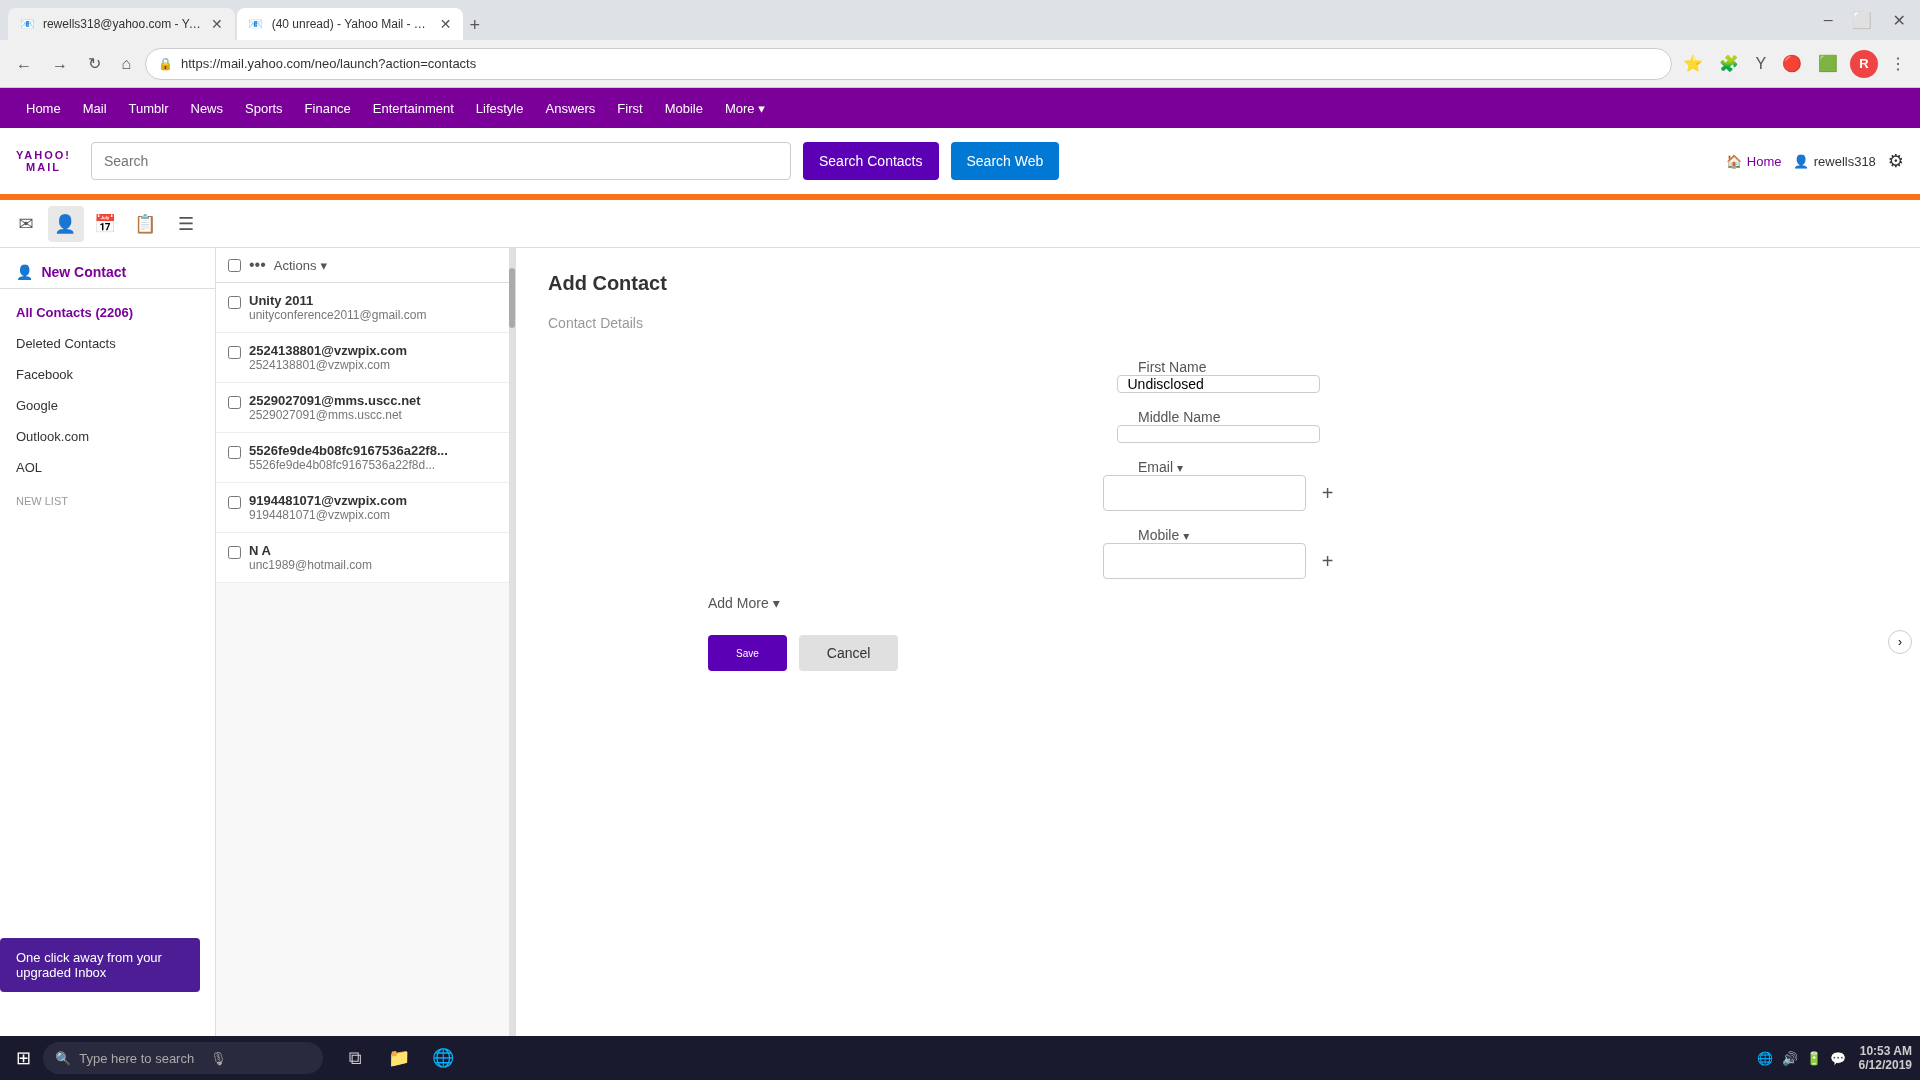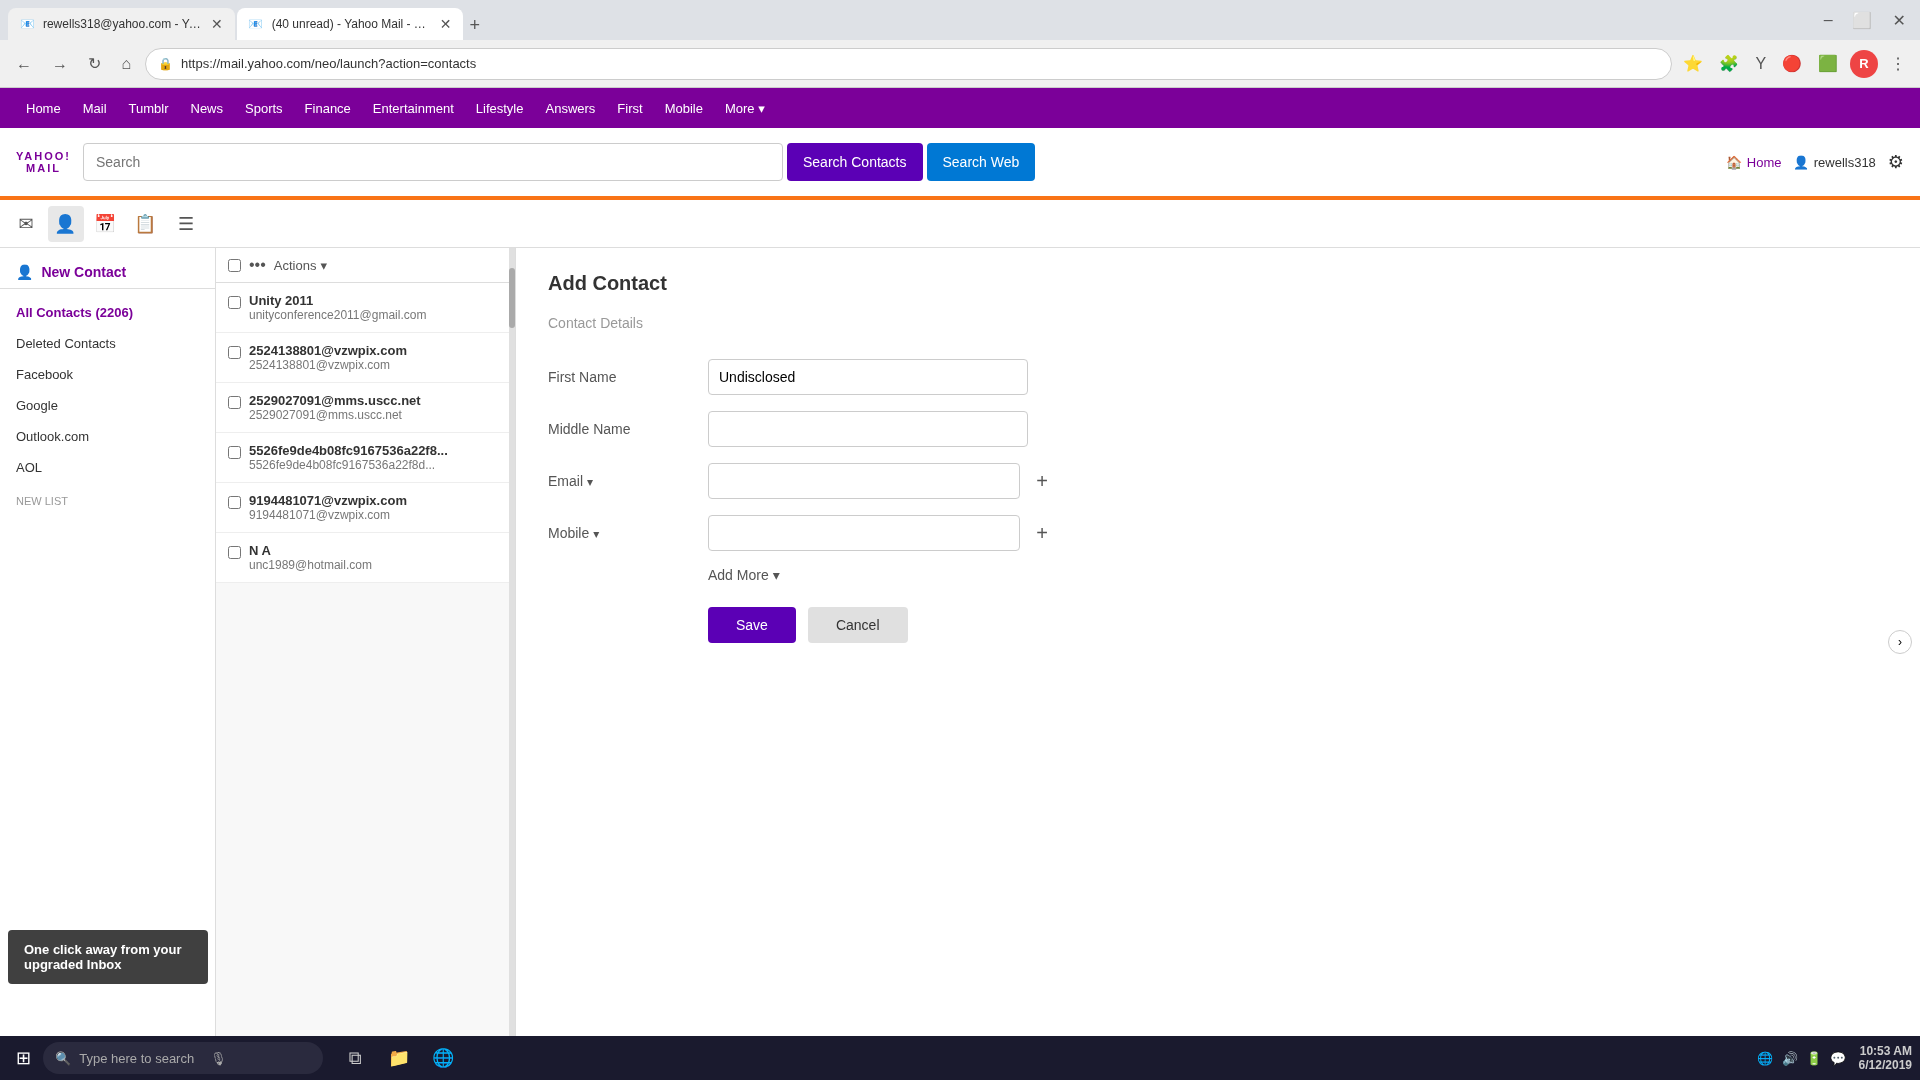--- a/index.html
+++ b/index.html
@@ -79,26 +79,26 @@
       height: 40px;
       display: flex;
       align-items: center;
       font-size: 13px;
       cursor: pointer;
     }
 
     
     .yahoo-header {
       background: #fff;
-      border-bottom: 4px solid #f97316;
+      border-bottom: 6px solid #f97316;
       height: 72px;
       display: flex;
       align-items: center;
       padding: 0 16px;
-      gap: 4px;
+      gap: 12px;
     }
     .yahoo-logo { display: flex; flex-direction: column; align-items: center; font-weight: bold; color: #7b0099; font-size: 22px; margin-right: 8px; }
     .yahoo-logo span { font-size: 11px; letter-spacing: 2px; color: #7b0099; }
     .search-bar {
       flex: 1;
       border: 1px solid #ccc;
       border-radius: 4px;
       height: 38px;
       padding: 0 12px;
       font-size: 14px;
@@ -192,28 +192,28 @@
       font-size: 11px;
       color: #999;
       text-transform: uppercase;
       margin-top: 8px;
     }
     .upgrade-banner {
       position: absolute;
       bottom: 44px;
       left: 0;
       width: 216px;
-      background: #404040;
+      background: #4c1d95;
       color: #fff;
       padding: 12px 16px;
       font-size: 13px;
-      font-weight: bold;
-      cursor: pointer;
-      border-radius: 4px;
-      margin: 8px;
+      font-weight: normal;
+      cursor: pointer;
+      border-radius: 4px;
+      margin: 0;
       width: 200px;
     }
 
     
     .contact-list {
       width: 300px;
       background: #f8f8f8;
       border-right: 1px solid #ddd;
       overflow-y: auto;
       flex-shrink: 0;
@@ -291,20 +291,21 @@
     }
     .section-label {
       font-size: 14px;
       color: #999;
       margin-bottom: 28px;
     }
     .form-row {
       display: flex;
       align-items: center;
       margin-bottom: 16px;
+      flex-direction: column;
     }
     .form-label {
       width: 160px;
       font-size: 14px;
       color: #555;
       flex-shrink: 0;
     }
     .form-input {
       flex: 1;
       max-width: 320px;
@@ -350,21 +351,21 @@
       gap: 12px;
       padding-left: 160px;
       margin-top: 24px;
     }
     .btn-save {
       background: #5b00b5;
       color: #fff;
       border: none;
       border-radius: 4px;
       padding: 10px 28px;
-      font-size: 14px;
+      font-size: 10px;
       cursor: pointer;
     }
     .btn-cancel {
       background: #e0e0e0;
       color: #333;
       border: none;
       border-radius: 4px;
       padding: 10px 28px;
       font-size: 14px;
       cursor: pointer;

